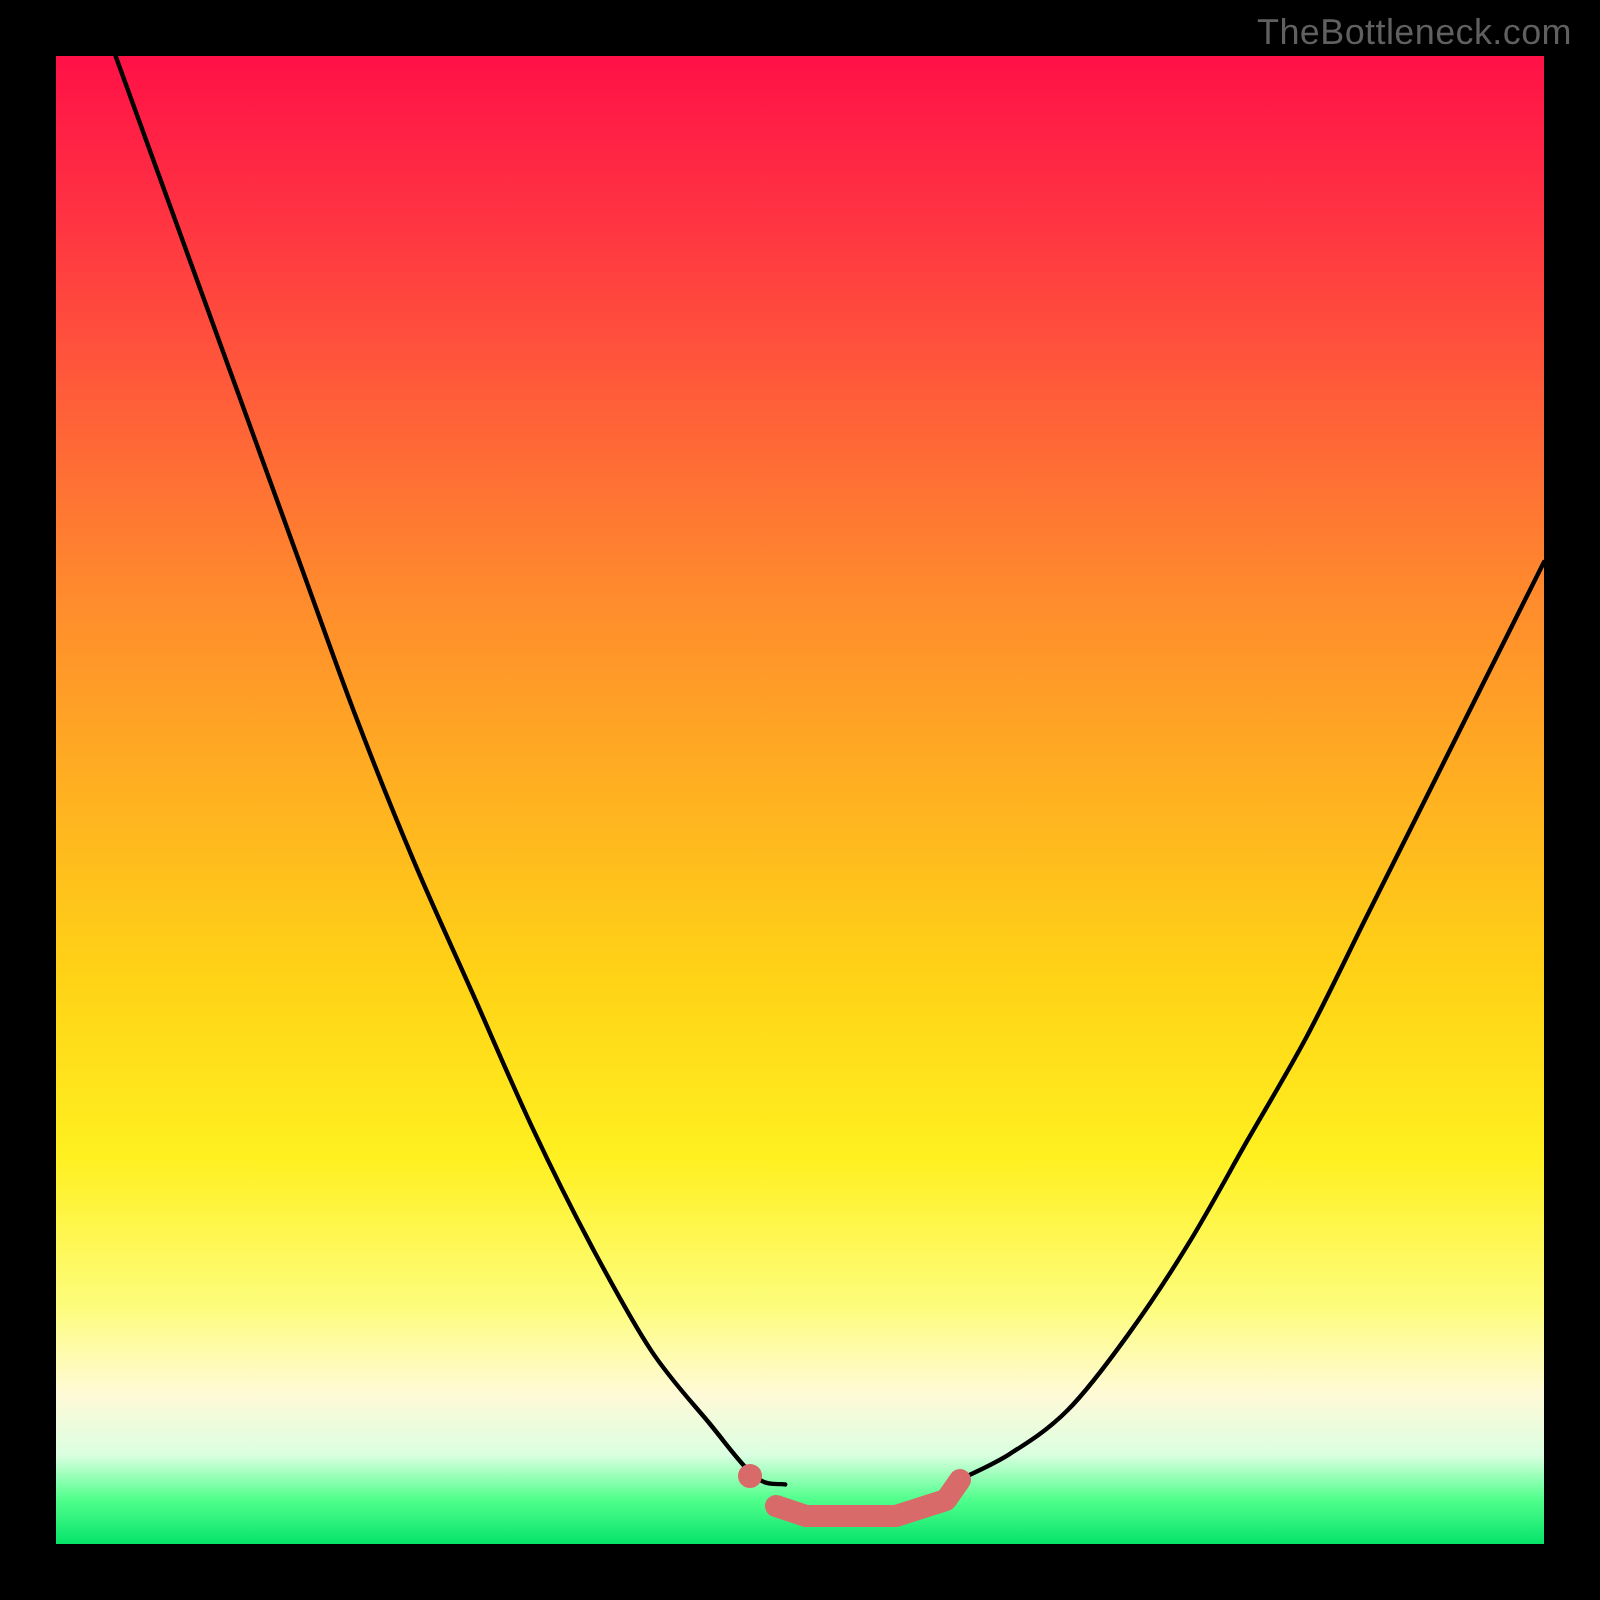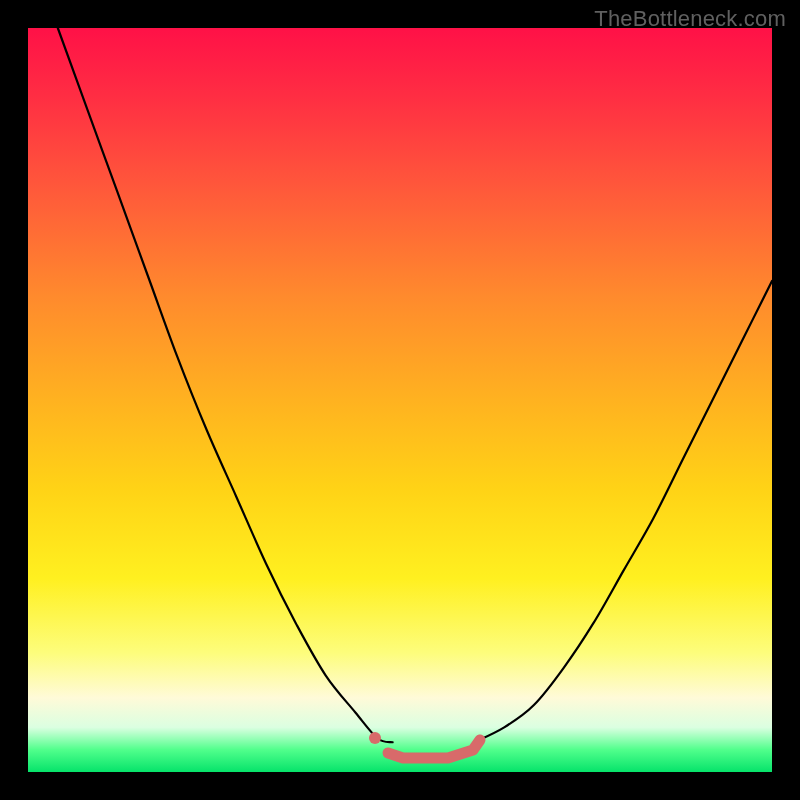--- a/index.html
+++ b/index.html
@@ -15,21 +15,21 @@
     position: absolute;
     left: 0; top: 0;
     width: 800px; height: 800px;
     background: #000;
   }
   .watermark {
     position: absolute;
     top: 6px;
     right: 14px;
     color: #606060;
-    font-size: 22px;
+    font-size: 18px;
     font-weight: 500;
     letter-spacing: 0.2px;
     z-index: 10;
   }
   .plot-area {
     position: absolute;
     left: 28px;
     top: 28px;
     width: 744px;
     height: 744px;

